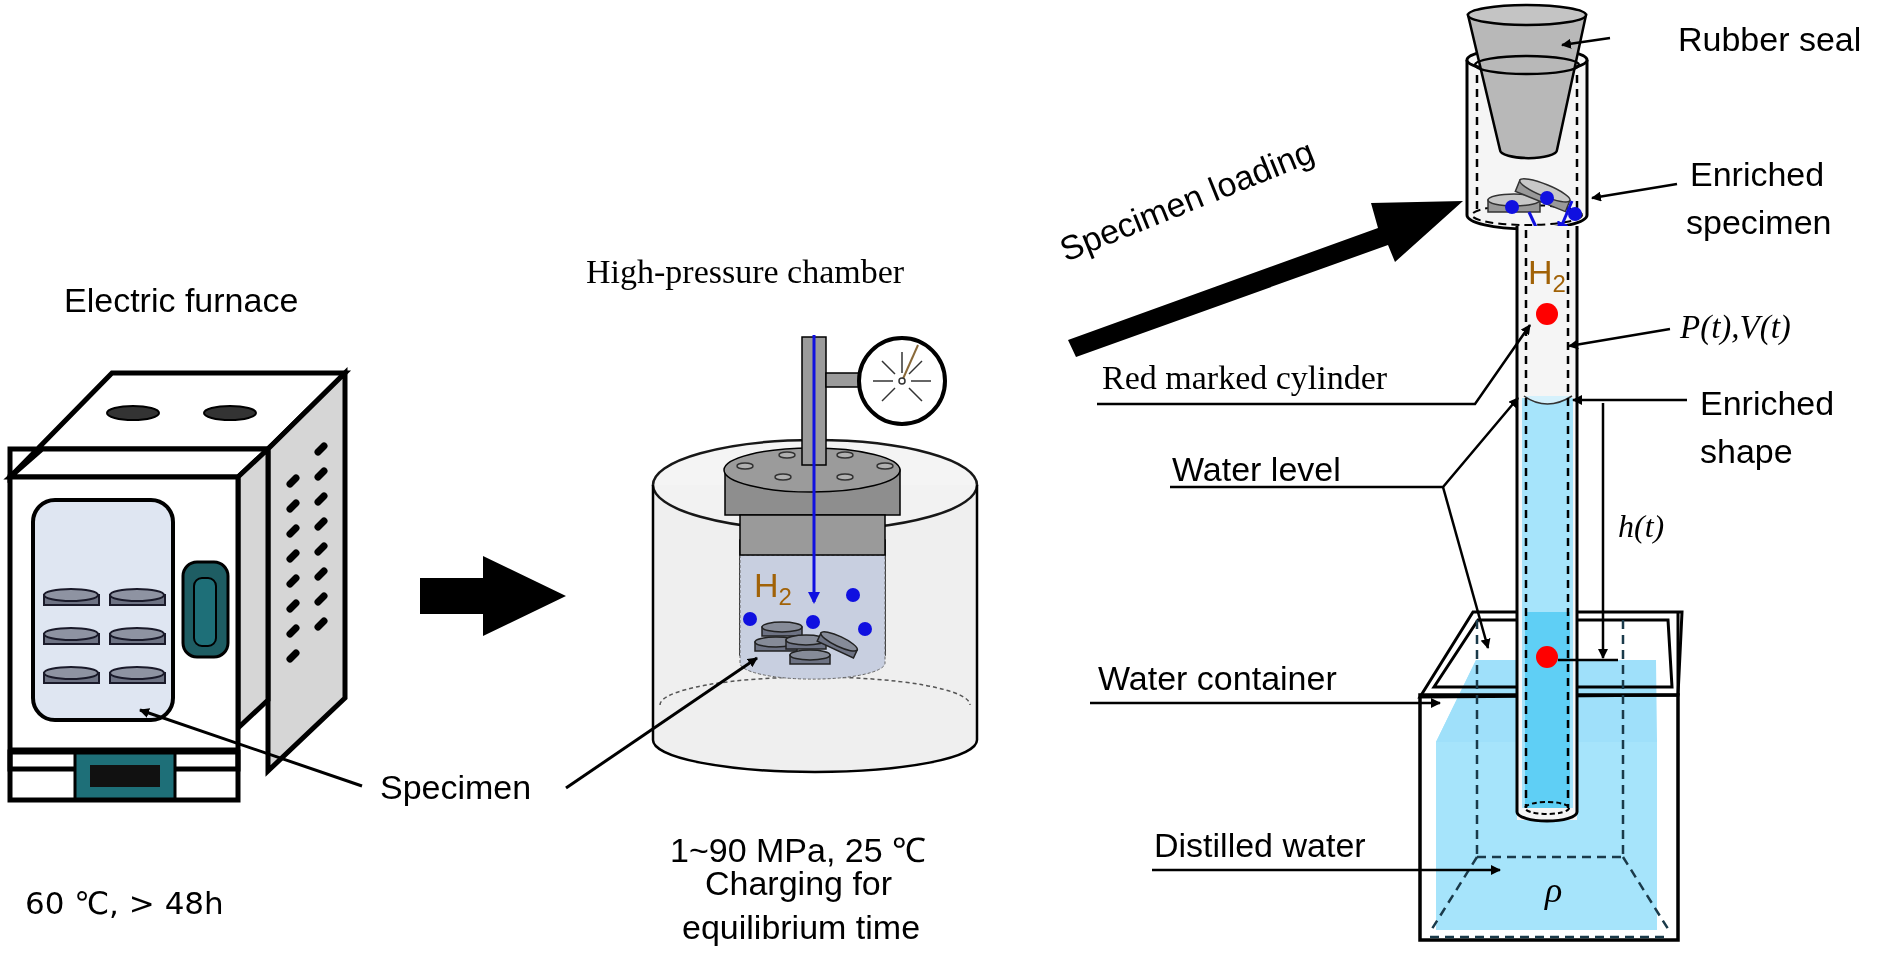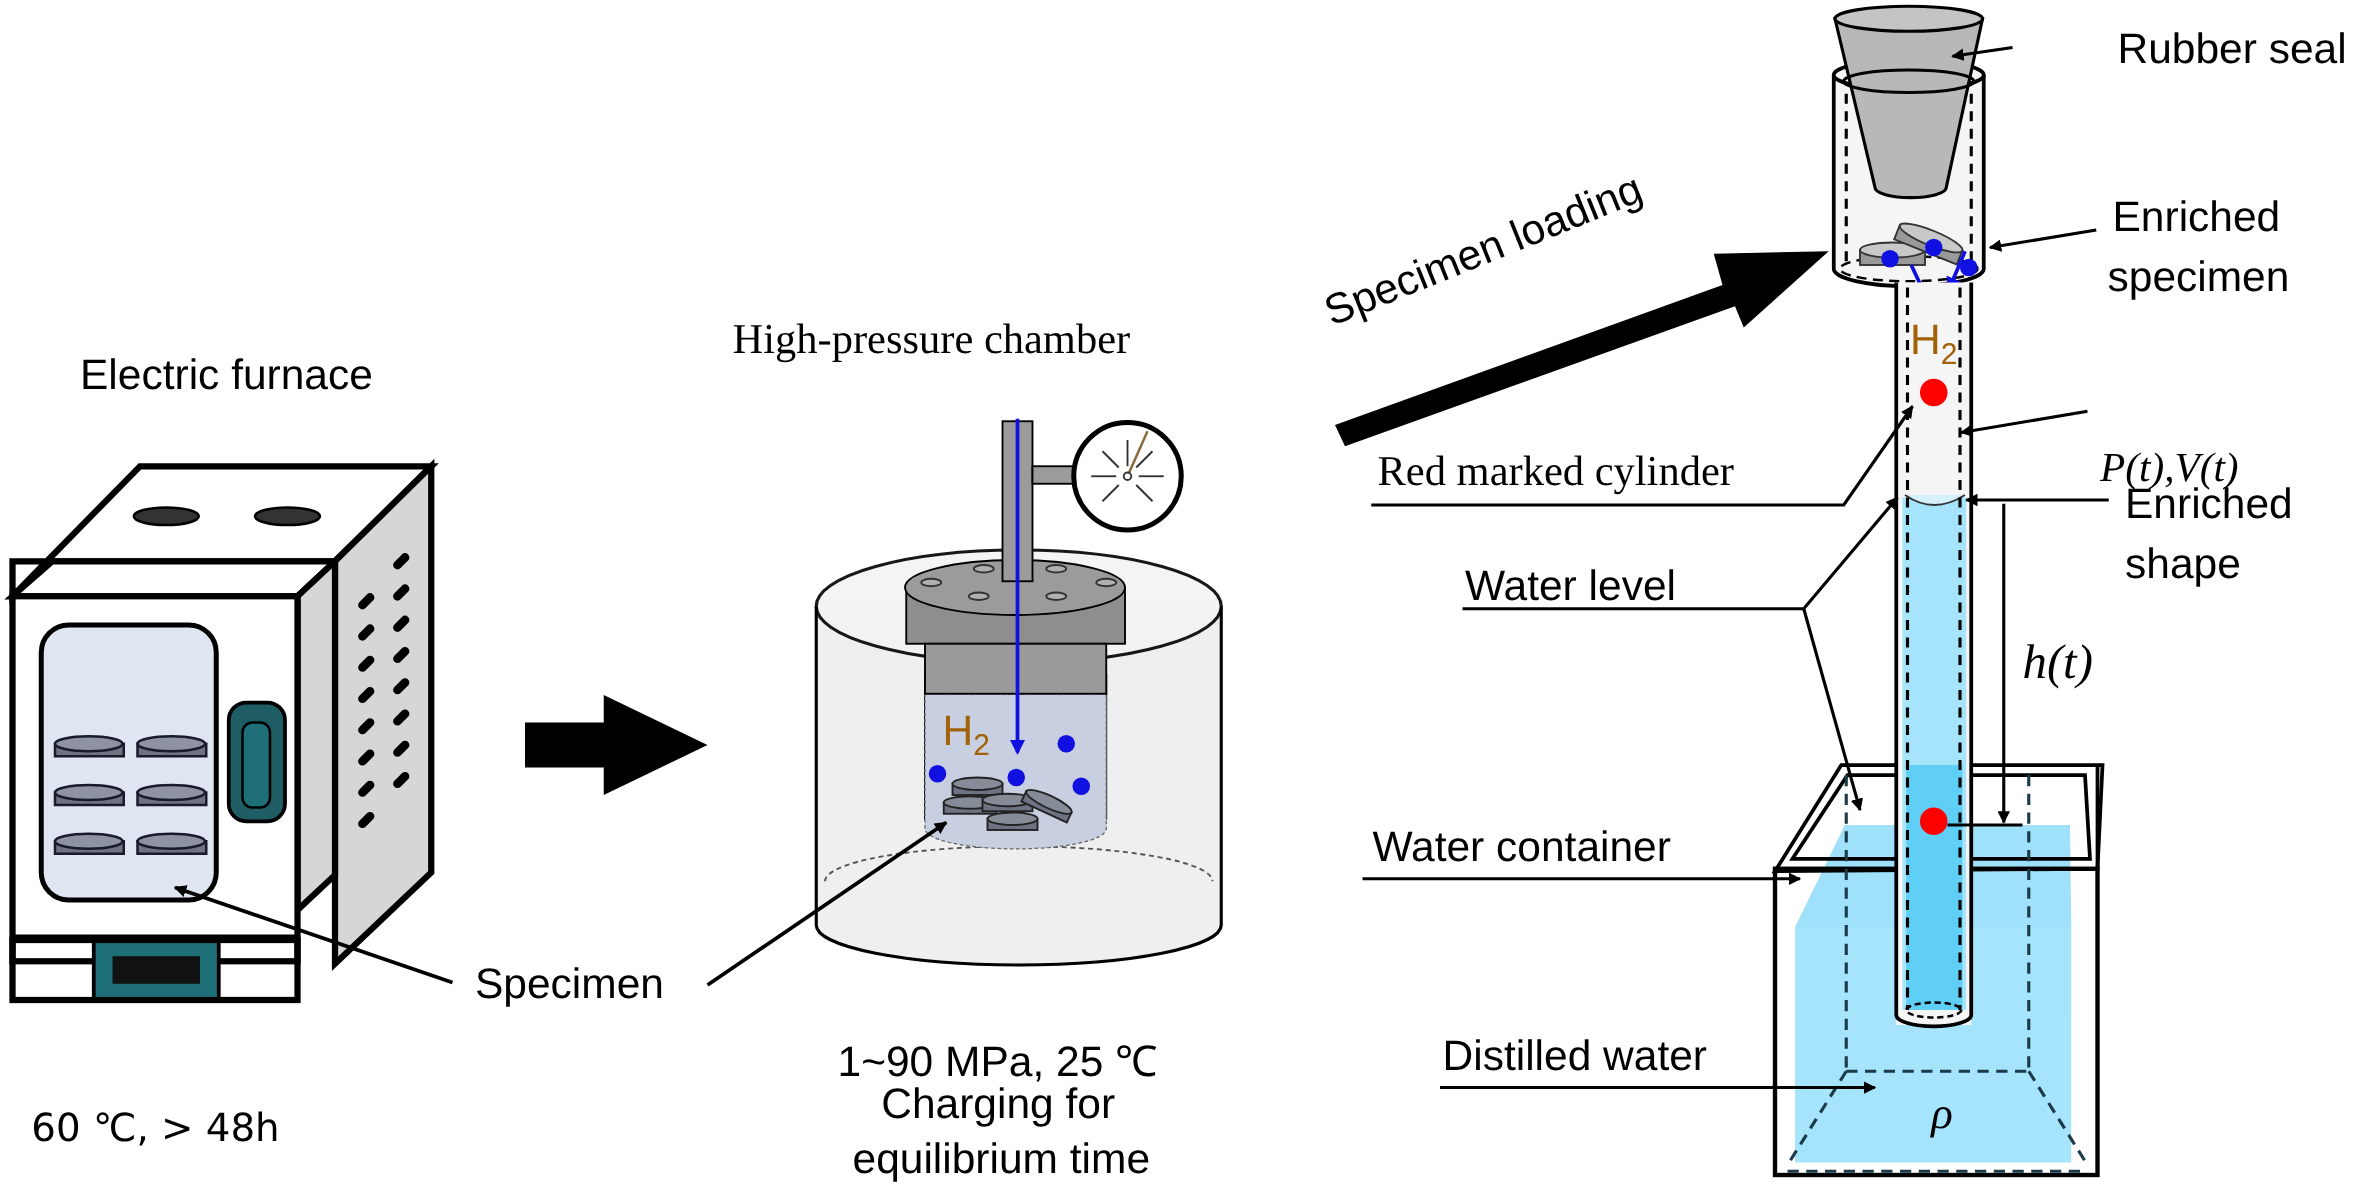--- a/index.html
+++ b/index.html
@@ -264,24 +264,24 @@
 <div class="lbl" style="left:586px; top:255px;font-family:Liberation Serif, serif;">High-pressure chamber</div>
 <div class="h2" style="left:754px; top:568px;"><span>H</span><sub>2</sub></div>
 <div class="lbl center" style="left:670px; top:821px;margin-top:12px;">1~90 MPa, 25 ℃</div>
 <div class="lbl center" style="left:705px; top:866px;text-align:right;">Charging for</div>
 <div class="lbl center" style="left:682px; top:910px;">equilibrium time</div>
 
 <div class="lbl" style="left:1055px; top:235px; transform:rotate(-22deg); transform-origin:left top;">Specimen loading</div>
 
 <div class="h2" style="left:1528px; top:255px;"><span>H</span><sub>2</sub></div>
 
-<div class="lbl" style="left:1678px; top:22px;margin-left:16px;">Rubber seal</div>
+<div class="lbl" style="left:1678px; top:22px;">Rubber seal</div>
 <div class="lbl" style="left:1690px; top:157px;">Enriched</div>
 <div class="lbl" style="left:1686px; top:205px;">specimen</div>
-<div class="lbl math" style="left:1680px; top:311px; font-size:33px;margin-top:48px;">P(t),V(t)</div>
+<div class="lbl math" style="left:1680px; top:311px; font-size:33px;">P(t),V(t)</div>
 <div class="lbl" style="left:1102px; top:361px;font-family:Liberation Serif, serif;">Red marked cylinder</div>
 <div class="lbl" style="left:1700px; top:386px;">Enriched</div>
 <div class="lbl" style="left:1700px; top:434px;">shape</div>
 <div class="lbl" style="left:1172px; top:452px;">Water level</div>
-<div class="lbl math" style="left:1618px; top:510px; font-size:39px;">h(t)</div>
+<div class="lbl math" style="left:1618px; top:510px; font-size:32px;">h(t)</div>
 <div class="lbl" style="left:1098px; top:661px;">Water container</div>
 <div class="lbl" style="left:1154px; top:828px;">Distilled water</div>
 <div class="lbl math" style="left:1545px; top:872px; font-size:36px;">ρ</div>
 
 </body></html>

